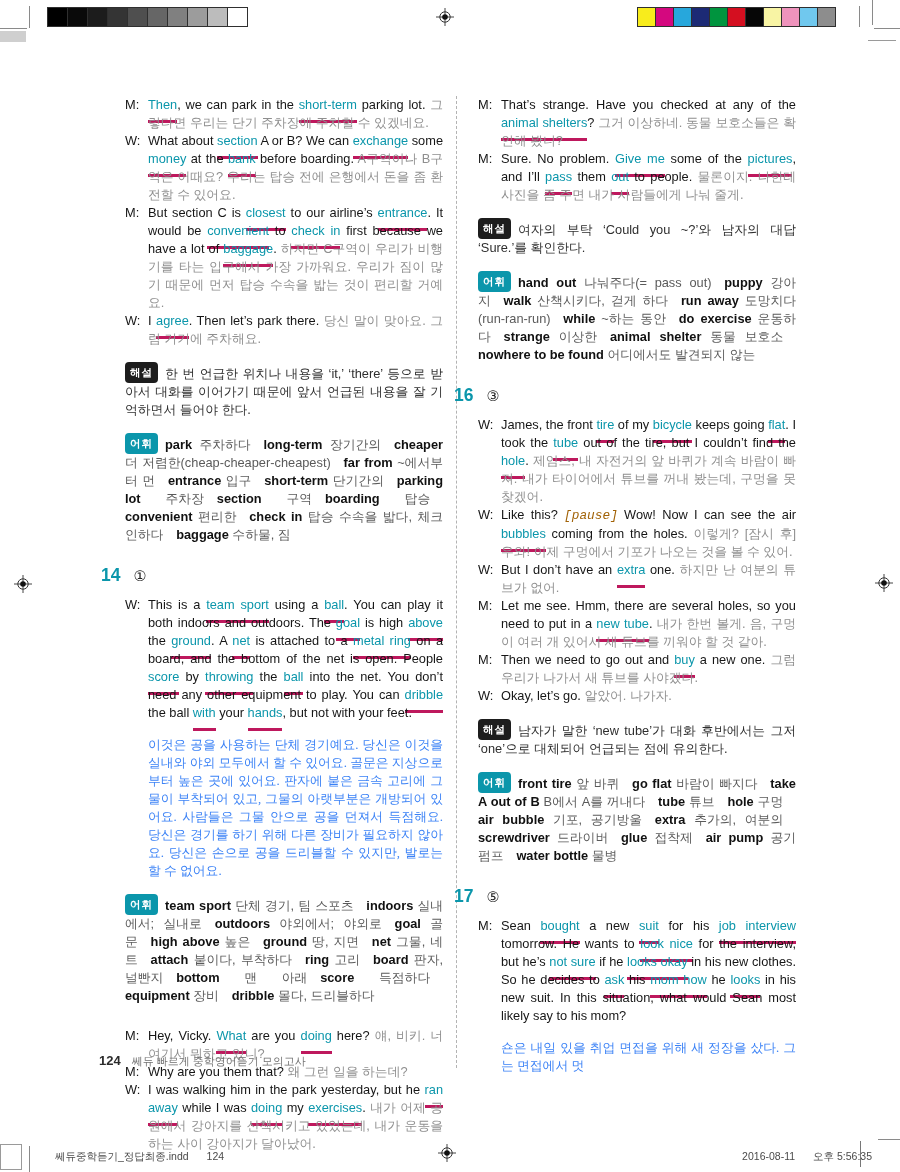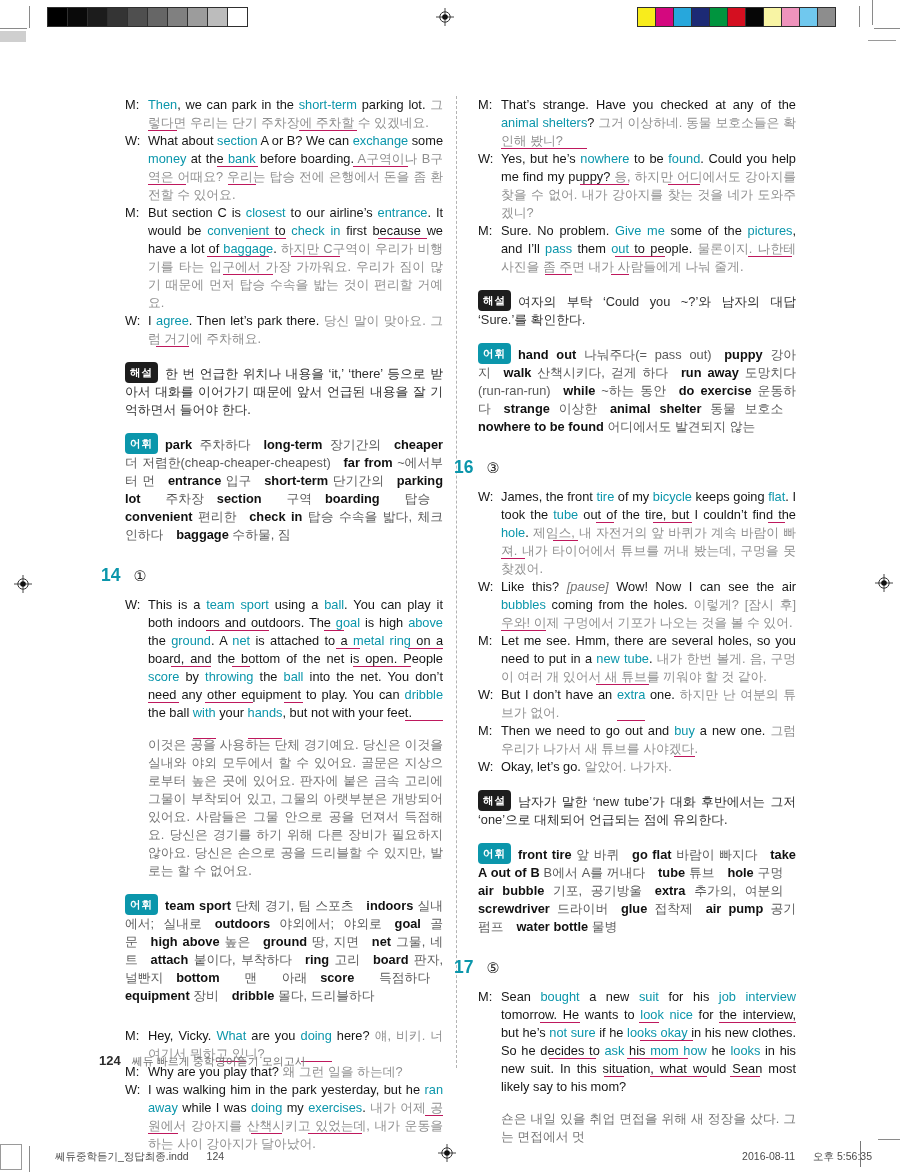--- a/index.html
+++ b/index.html
@@ -25,28 +25,28 @@
   .col { position:absolute; top:96px; width:318px; }
   .col-left { left:125px; }
   .col-right { left:478px; }
   .divider { position:absolute; left:456px; top:96px; height:972px; width:0; border-left:1px dashed #b3b3b3; }
 
   
   .dialogue { margin:0 0 14px; }
   .dline { margin:0; padding-left:23px; text-indent:-23px; text-align:justify; }
   .speaker { display:inline-block; width:23px; text-indent:0; color:#161616; }
   .seg-en { color:#161616; }
-  .seg-kw { color:var(--accent); border-bottom:1px solid #be185d; padding-bottom:18px; }
+  .seg-kw { color:var(--accent); border-bottom:3px solid #be185d; padding-bottom:8px; }
   .seg-ko { color:#8f8f8f; }
   .seg-b  { color:#111111; font-weight:700; }
   .seg-d  { color:#5a5a5a; }
   .seg-n  { color:#2e2e2e; }
-  .seg-i  { color:#737373; font-style:italic; }
+  .seg-i  { color:#a16207; font-style:italic;font-family:Liberation Mono, monospace; }
 
-  .kopara { color:#737373; margin:0 0 14px; padding-left:23px; text-align:justify; }
+  .kopara { color:#3b82f6; margin:0 0 14px; padding-left:23px; text-align:justify;font-family:Liberation Serif, serif; }
 
   .note  { margin:0 0 14px; text-align:justify; }
   .vocab { margin:0 0 22px; text-align:justify; }
   .badge { display:inline-block; font-size:10.5px; font-weight:700; color:#ffffff;
            padding:1px 5px 2px; border-radius:4px; margin-right:7px; vertical-align:1.5px; letter-spacing:1px; }
   .badge-note  { background:#1d1d1d; }
   .badge-vocab { background:var(--accent); }
 
   .qheader { margin:8px 0 10px -24px; }
   .qnum    { color:var(--accent); font-weight:700; font-size:17.5px; }
@@ -136,38 +136,37 @@
       <p class="note"><span class="badge badge-note">해설</span><span class="seg-n">한 번 언급한 위치나 내용을 ‘it,’ ‘there’ 등으로 받아서 대화를 이어가기 때문에 앞서 언급된 내용을 잘 기억하면서 들어야 한다.</span></p>
       <p class="vocab"><span class="badge badge-vocab">어휘</span><span class="seg-b">park</span><span class="seg-d"> 주차하다  </span><span class="seg-b">long-term</span><span class="seg-d"> 장기간의  </span><span class="seg-b">cheaper</span><span class="seg-d"> 더 저렴한(cheap-cheaper-cheapest)  </span><span class="seg-b">far from</span><span class="seg-d"> ~에서부터 먼  </span><span class="seg-b">entrance</span><span class="seg-d"> 입구  </span><span class="seg-b">short-term</span><span class="seg-d"> 단기간의  </span><span class="seg-b">parking lot</span><span class="seg-d"> 주차장  </span><span class="seg-b">section</span><span class="seg-d"> 구역  </span><span class="seg-b">boarding</span><span class="seg-d"> 탑승  </span><span class="seg-b">convenient</span><span class="seg-d"> 편리한  </span><span class="seg-b">check in</span><span class="seg-d"> 탑승 수속을 밟다, 체크인하다  </span><span class="seg-b">baggage</span><span class="seg-d"> 수하물, 짐</span></p>
       <div class="qheader"><span class="qnum">14</span><span class="qchoice">①</span></div>
       <div class="dialogue">
         <p class="dline"><span class="speaker">W:</span><span class="seg-en">This is a </span><span class="seg-kw">team sport</span><span class="seg-en"> using a </span><span class="seg-kw">ball</span><span class="seg-en">. You can play it both indoors and outdoors. The </span><span class="seg-kw">goal</span><span class="seg-en"> is high </span><span class="seg-kw">above</span><span class="seg-en"> the </span><span class="seg-kw">ground</span><span class="seg-en">. A </span><span class="seg-kw">net</span><span class="seg-en"> is attached to a </span><span class="seg-kw">metal ring</span><span class="seg-en"> on a board, and the bottom of the net is open. People </span><span class="seg-kw">score</span><span class="seg-en"> by </span><span class="seg-kw">throwing</span><span class="seg-en"> the </span><span class="seg-kw">ball</span><span class="seg-en"> into the net. You don’t need any other equipment to play. You can </span><span class="seg-kw">dribble</span><span class="seg-en"> the ball </span><span class="seg-kw">with</span><span class="seg-en"> your </span><span class="seg-kw">hands</span><span class="seg-en">, but not with your feet.</span></p>
       </div>
       <p class="kopara">이것은 공을 사용하는 단체 경기예요. 당신은 이것을 실내와 야외 모두에서 할 수 있어요. 골문은 지상으로부터 높은 곳에 있어요. 판자에 붙은 금속 고리에 그물이 부착되어 있고, 그물의 아랫부분은 개방되어 있어요. 사람들은 그물 안으로 공을 던져서 득점해요. 당신은 경기를 하기 위해 다른 장비가 필요하지 않아요. 당신은 손으로 공을 드리블할 수 있지만, 발로는 할 수 없어요.</p>
       <p class="vocab"><span class="badge badge-vocab">어휘</span><span class="seg-b">team sport</span><span class="seg-d"> 단체 경기, 팀 스포츠  </span><span class="seg-b">indoors</span><span class="seg-d"> 실내에서; 실내로  </span><span class="seg-b">outdoors</span><span class="seg-d"> 야외에서; 야외로  </span><span class="seg-b">goal</span><span class="seg-d"> 골문  </span><span class="seg-b">high above</span><span class="seg-d"> 높은  </span><span class="seg-b">ground</span><span class="seg-d"> 땅, 지면  </span><span class="seg-b">net</span><span class="seg-d"> 그물, 네트  </span><span class="seg-b">attach</span><span class="seg-d"> 붙이다, 부착하다  </span><span class="seg-b">ring</span><span class="seg-d"> 고리  </span><span class="seg-b">board</span><span class="seg-d"> 판자, 널빤지  </span><span class="seg-b">bottom</span><span class="seg-d"> 맨 아래  </span><span class="seg-b">score</span><span class="seg-d"> 득점하다  </span><span class="seg-b">equipment</span><span class="seg-d"> 장비  </span><span class="seg-b">dribble</span><span class="seg-d"> 몰다, 드리블하다</span></p>
       <div class="dialogue">
         <p class="dline"><span class="speaker">M:</span><span class="seg-en">Hey, Vicky. </span><span class="seg-kw">What</span><span class="seg-en"> are you </span><span class="seg-kw">doing</span><span class="seg-en"> here?</span><span class="seg-ko"> 얘, 비키. 너 여기서 뭐하고 있니?</span></p>
-        <p class="dline"><span class="speaker">M:</span><span class="seg-en">Why are you play that?</span><span class="seg-ko"> 왜 그런 일을 하는데?</span></p>
+        <p class="dline"><span class="speaker">M:</span><span class="seg-en">Why are you them that?</span><span class="seg-ko"> 왜 그런 일을 하는데?</span></p>
         <p class="dline"><span class="speaker">W:</span><span class="seg-en">I was walking him in the park yesterday, but he </span><span class="seg-kw">ran away</span><span class="seg-en"> while I was </span><span class="seg-kw">doing</span><span class="seg-en"> my </span><span class="seg-kw">exercises</span><span class="seg-en">.</span><span class="seg-ko"> 내가 어제 공원에서 강아지를 산책시키고 있었는데, 내가 운동을 하는 사이 강아지가 달아났어.</span></p>
       </div>
     </div>
   <div class="col col-right">
       <div class="dialogue">
         <p class="dline"><span class="speaker">M:</span><span class="seg-en">That’s strange. Have you checked at any of the </span><span class="seg-kw">animal shelters</span><span class="seg-en">?</span><span class="seg-ko"> 그거 이상하네. 동물 보호소들은 확인해 봤니?</span></p>
-        <p class="dline"><span class="speaker">W:</span><span class="seg-en">Yes, but he’s </span><span class="seg-kw">nowhere</span><span class="seg-en"> to be </span><span class="seg-kw">found</span><span class="seg-en">. Could you help me find my puppy?</span><span class="seg-ko"> 응, 하지만 어디에서도 강아지를 찾을 수 없어. 내가 강아지를 찾는 것을 네가 도와주겠니?</span></p>
         <p class="dline"><span class="speaker">M:</span><span class="seg-en">Sure. No problem. </span><span class="seg-kw">Give me</span><span class="seg-en"> some of the </span><span class="seg-kw">pictures</span><span class="seg-en">, and I’ll </span><span class="seg-kw">pass</span><span class="seg-en"> them </span><span class="seg-kw">out</span><span class="seg-en"> to people.</span><span class="seg-ko"> 물론이지. 나한테 사진을 좀 주면 내가 사람들에게 나눠 줄게.</span></p>
       </div>
       <p class="note"><span class="badge badge-note">해설</span><span class="seg-n">여자의 부탁 ‘Could you ~?’와 남자의 대답 ‘Sure.’를 확인한다.</span></p>
       <p class="vocab"><span class="badge badge-vocab">어휘</span><span class="seg-b">hand out</span><span class="seg-d"> 나눠주다(= pass out)  </span><span class="seg-b">puppy</span><span class="seg-d"> 강아지  </span><span class="seg-b">walk</span><span class="seg-d"> 산책시키다, 걷게 하다  </span><span class="seg-b">run away</span><span class="seg-d"> 도망치다(run-ran-run)  </span><span class="seg-b">while</span><span class="seg-d"> ~하는 동안  </span><span class="seg-b">do exercise</span><span class="seg-d"> 운동하다  </span><span class="seg-b">strange</span><span class="seg-d"> 이상한  </span><span class="seg-b">animal shelter</span><span class="seg-d"> 동물 보호소  </span><span class="seg-b">nowhere to be found</span><span class="seg-d"> 어디에서도 발견되지 않는</span></p>
       <div class="qheader"><span class="qnum">16</span><span class="qchoice">③</span></div>
       <div class="dialogue">
         <p class="dline"><span class="speaker">W:</span><span class="seg-en">James, the front </span><span class="seg-kw">tire</span><span class="seg-en"> of my </span><span class="seg-kw">bicycle</span><span class="seg-en"> keeps going </span><span class="seg-kw">flat</span><span class="seg-en">. I took the </span><span class="seg-kw">tube</span><span class="seg-en"> out of the tire, but I couldn’t find the </span><span class="seg-kw">hole</span><span class="seg-en">.</span><span class="seg-ko"> 제임스, 내 자전거의 앞 바퀴가 계속 바람이 빠져. 내가 타이어에서 튜브를 꺼내 봤는데, 구멍을 못 찾겠어.</span></p>
         <p class="dline"><span class="speaker">W:</span><span class="seg-en">Like this? </span><span class="seg-i">[pause]</span><span class="seg-en"> Wow! Now I can see the air </span><span class="seg-kw">bubbles</span><span class="seg-en"> coming from the holes.</span><span class="seg-ko"> 이렇게? [잠시 후] 우와! 이제 구멍에서 기포가 나오는 것을 볼 수 있어.</span></p>
+        <p class="dline"><span class="speaker">W:</span><span class="seg-en">But I don’t have an </span><span class="seg-kw">extra</span><span class="seg-en"> one.</span><span class="seg-ko"> 하지만 난 여분의 튜브가 없어.</span></p>
         <p class="dline"><span class="speaker">M:</span><span class="seg-en">Let me see. Hmm, there are several holes, so you need to put in a </span><span class="seg-kw">new tube</span><span class="seg-en">.</span><span class="seg-ko"> 내가 한번 볼게. 음, 구멍이 여러 개 있어서 새 튜브를 끼워야 할 것 같아.</span></p>
-        <p class="dline"><span class="speaker">W:</span><span class="seg-en">But I don’t have an </span><span class="seg-kw">extra</span><span class="seg-en"> one.</span><span class="seg-ko"> 하지만 난 여분의 튜브가 없어.</span></p>
         <p class="dline"><span class="speaker">M:</span><span class="seg-en">Then we need to go out and </span><span class="seg-kw">buy</span><span class="seg-en"> a new one.</span><span class="seg-ko"> 그럼 우리가 나가서 새 튜브를 사야겠다.</span></p>
         <p class="dline"><span class="speaker">W:</span><span class="seg-en">Okay, let’s go.</span><span class="seg-ko"> 알았어. 나가자.</span></p>
       </div>
       <p class="note"><span class="badge badge-note">해설</span><span class="seg-n">남자가 말한 ‘new tube’가 대화 후반에서는 그저 ‘one’으로 대체되어 언급되는 점에 유의한다.</span></p>
       <p class="vocab"><span class="badge badge-vocab">어휘</span><span class="seg-b">front tire</span><span class="seg-d"> 앞 바퀴  </span><span class="seg-b">go flat</span><span class="seg-d"> 바람이 빠지다  </span><span class="seg-b">take A out of B</span><span class="seg-d"> B에서 A를 꺼내다  </span><span class="seg-b">tube</span><span class="seg-d"> 튜브  </span><span class="seg-b">hole</span><span class="seg-d"> 구멍  </span><span class="seg-b">air bubble</span><span class="seg-d"> 기포, 공기방울  </span><span class="seg-b">extra</span><span class="seg-d"> 추가의, 여분의  </span><span class="seg-b">screwdriver</span><span class="seg-d"> 드라이버  </span><span class="seg-b">glue</span><span class="seg-d"> 접착제  </span><span class="seg-b">air pump</span><span class="seg-d"> 공기 펌프  </span><span class="seg-b">water bottle</span><span class="seg-d"> 물병</span></p>
       <div class="qheader"><span class="qnum">17</span><span class="qchoice">⑤</span></div>
       <div class="dialogue">
         <p class="dline"><span class="speaker">M:</span><span class="seg-en">Sean </span><span class="seg-kw">bought</span><span class="seg-en"> a new </span><span class="seg-kw">suit</span><span class="seg-en"> for his </span><span class="seg-kw">job interview</span><span class="seg-en"> tomorrow. He wants to </span><span class="seg-kw">look nice</span><span class="seg-en"> for the interview, but he’s </span><span class="seg-kw">not sure</span><span class="seg-en"> if he </span><span class="seg-kw">looks okay</span><span class="seg-en"> in his new clothes. So he decides to </span><span class="seg-kw">ask</span><span class="seg-en"> his </span><span class="seg-kw">mom how</span><span class="seg-en"> he </span><span class="seg-kw">looks</span><span class="seg-en"> in his new suit. In this situation, what would Sean most likely say to his mom?</span></p>
       </div>
       <p class="kopara">숀은 내일 있을 취업 면접을 위해 새 정장을 샀다. 그는 면접에서 멋</p>

